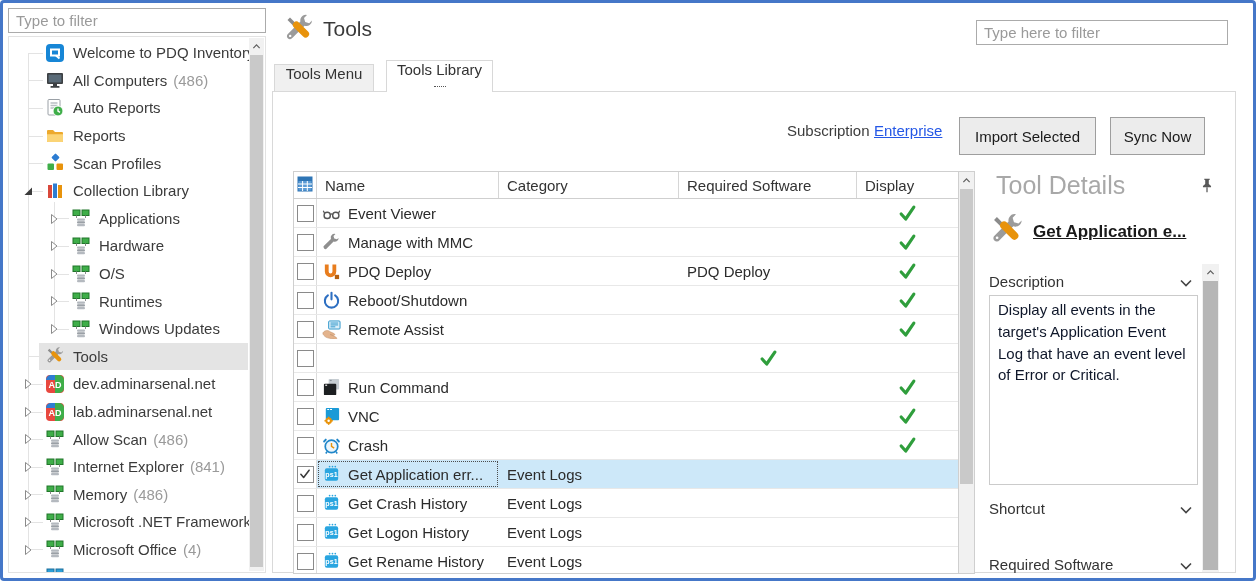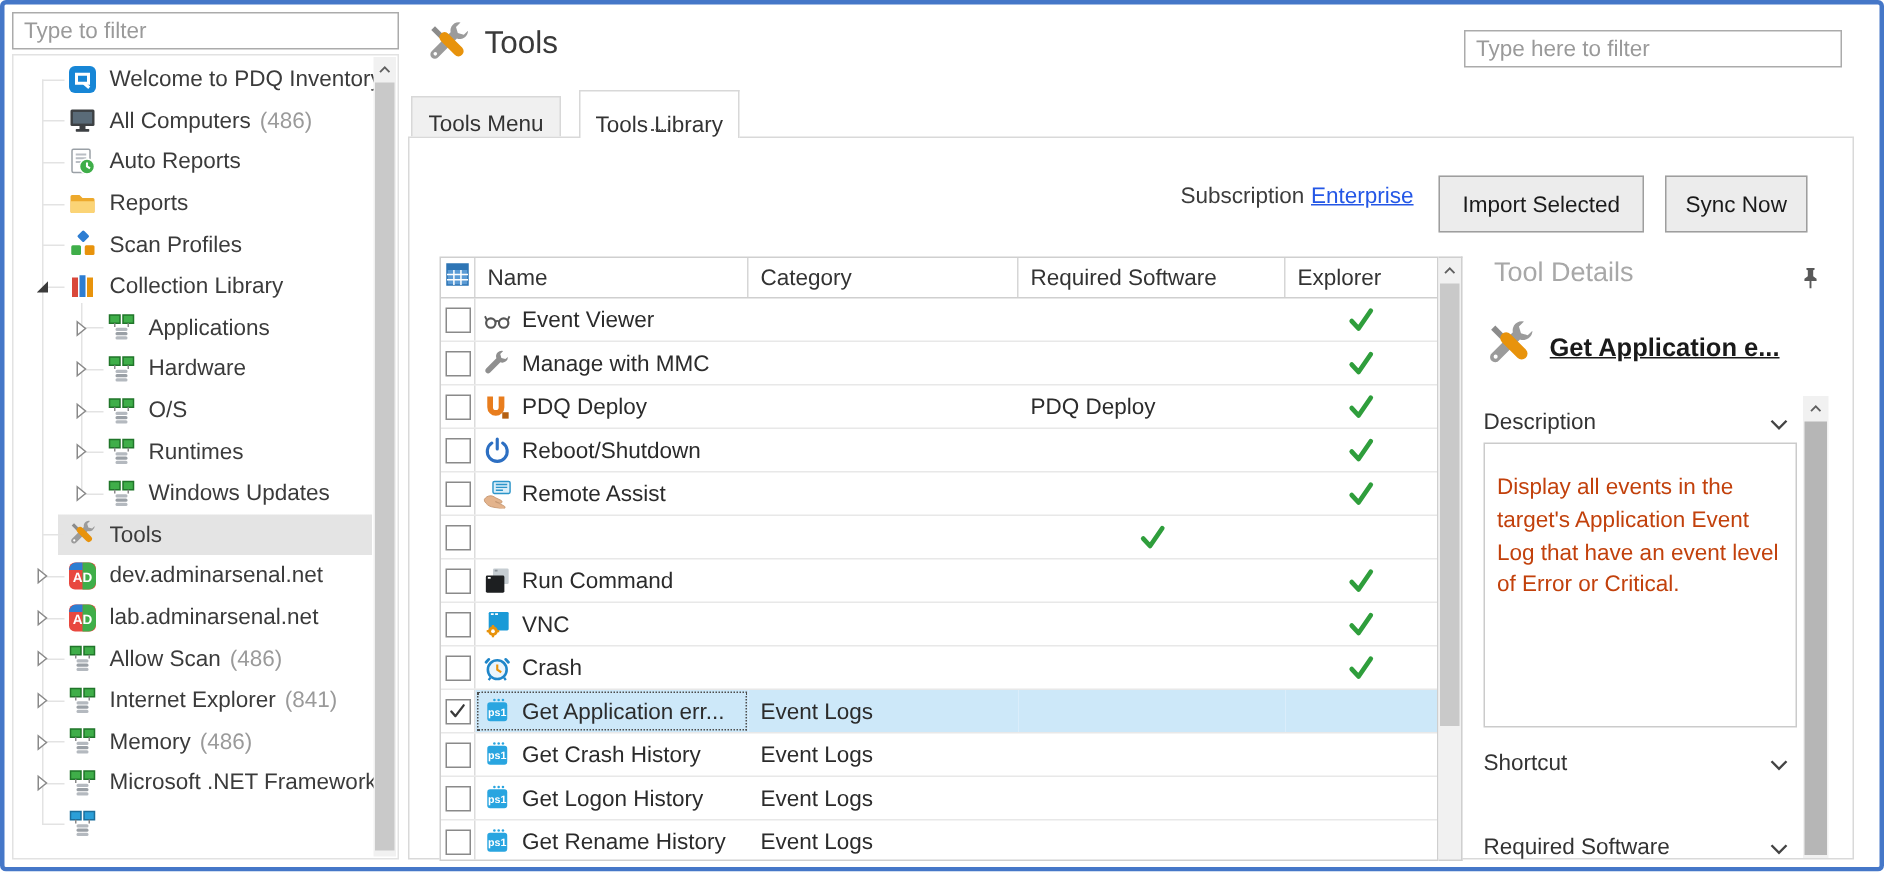--- a/index.html
+++ b/index.html
@@ -29,21 +29,21 @@
   #tree-scroll{right:1px;top:1px;bottom:1px;width:15px;}
   #tree-scroll .sb-thumb{top:17px;bottom:4px;}
 
   
   .i32{width:32px;height:32px;display:block;}
   .i32 svg{width:100%;height:100%;display:block;}
   #page-title{left:320px;top:14px;font-size:21px;color:#3a3a3a;}
   #top-filter{left:973px;top:17px;width:252px;height:25px;}
 
   
-  .tab{box-sizing:border-box;display:flex;align-items:flex-end;justify-content:center;font-size:15px;color:#333;border:1px solid #d8d8d8;border-bottom:none;background:#f0f0f0;}
+  .tab{box-sizing:border-box;display:flex;align-items:flex-start;justify-content:center;font-size:15px;color:#333;border:1px solid #d8d8d8;border-bottom:none;background:#f0f0f0;}
   #tab1{left:271px;top:61px;width:100px;height:27px;}
   #tab2{left:371px;top:57px;width:107px;height:32px;background:#fff;z-index:3;position:absolute;margin-left:12px;}
   #tab2 .focus-dash{position:absolute;bottom:5px;left:50%;margin-left:-6px;width:12px;border-top:1px dotted #555;}
 
   
   #content{left:269px;top:88px;width:964px;height:482px;border:1px solid #d9d9d9;background:#fff;box-sizing:border-box;}
   #sub-label{left:514px;top:30px;font-size:15px;color:#3c3c3c;}
   #sub-link{left:601px;top:30px;font-size:15px;color:var(--link,#2457e6);text-decoration:underline;cursor:pointer;}
   .btn{position:absolute;box-sizing:border-box;border:1px solid #9e9e9e;background:var(--button-bg,#ececec);font-family:"Liberation Sans",sans-serif;font-size:15px;color:#1a1a1a;}
   #btn-import{left:686px;top:25px;width:137px;height:38px;}
@@ -65,30 +65,30 @@
   .r-icon svg{width:100%;height:100%;display:block;}
   .td-cat,.td-req{padding-left:8px;}
   .td-imp{justify-content:center;}
   .td-imp svg{width:19px;height:19px;}
   .t-row.sel .td:not(.td-check){background:var(--row-selected,#cde8f9);}
   .t-row.sel .td-name{outline:1px dotted #4d4d4d;outline-offset:-2px;}
   #table-scroll{left:686px;top:79px;width:16px;height:403px;border:1px solid #cfcfcf;border-left:none;box-sizing:border-box;}
   #table-scroll .sb-thumb{top:17px;height:295px;}
 
   
-  #details-title{left:723px;top:79px;font-size:18px;color:#a8a8a8;}
+  #details-title{left:723px;top:79px;font-size:25px;color:#a8a8a8;}
   #pin{left:925px;top:84px;width:18px;height:18px;cursor:pointer;}
   #pin svg{width:100%;height:100%;}
   #tool-icon{left:716px;top:120px;width:36px;height:36px;}
   #tool-title{left:760px;top:130px;font-size:17px;font-weight:bold;color:#1a1a1a;width:170px;white-space:nowrap;overflow:hidden;text-decoration:underline;}
   .sec-label{font-size:15px;color:#333;}
   .chev{width:14px;height:14px;cursor:pointer;}
   .chev svg{width:100%;height:100%;}
   #desc-label{left:716px;top:181px;}  #desc-chev{left:906px;top:184px;}
-  #desc-box{left:716px;top:203px;width:209px;height:190px;border:1px solid #cbcbcb;box-sizing:border-box;padding:18px 8px;font-size:15px;line-height:1.45;color:#c2410c;}
+  #desc-box{left:716px;top:203px;width:209px;height:190px;border:1px solid #cbcbcb;box-sizing:border-box;padding:3px 8px;font-size:15px;line-height:1.45;color:#0f172a;}
   #shortcut-label{left:716px;top:408px;}  #shortcut-chev{left:906px;top:411px;}
   #reqsw-label{left:716px;top:464px;}  #reqsw-chev{left:906px;top:467px;}
   #details-scroll{left:929px;top:172px;width:17px;height:308px;}
   #details-scroll .sb-thumb{top:17px;bottom:2px;background:#b6b6b6;}
   svg text{font-family:"Liberation Sans",sans-serif;}
 </style>
 </head>
 <body>
 
 <div class="window">
@@ -365,20 +365,39 @@
             <svg viewBox="0 0 20 20">
               <rect x="2" y="2" width="7" height="5.5" fill="#3fae49" stroke="#20762a"></rect>
               <rect x="11" y="2" width="7" height="5.5" fill="#3fae49" stroke="#20762a"></rect>
               <path d="M5.5 7.5v2.5M14.5 7.5v2.5" stroke="#8a8a8a"></path>
               <rect x="6" y="10.5" width="8" height="2.2" rx="1" fill="#b4b9bf"></rect>
               <rect x="6" y="13.3" width="8" height="2.2" rx="1" fill="#9aa0a6"></rect>
               <rect x="6" y="16.1" width="8" height="2.2" rx="1" fill="#b4b9bf"></rect>
             </svg>
           </span>
           <span class="t-label">Microsoft .NET Framework</span>
+        </div>
+        <div class="tree-row d0">
+          <span class="tri">
+            <svg viewBox="0 0 12 12">
+              <path d="M3.5 1.5l5.5 4.5-5.5 4.5z" fill="#fff" stroke="#8a8a8a" stroke-width="1"></path>
+            </svg>
+          </span>
+          <span class="t-icon">
+            <svg viewBox="0 0 20 20">
+              <rect x="2" y="2" width="7" height="5.5" fill="#3fae49" stroke="#20762a"></rect>
+              <rect x="11" y="2" width="7" height="5.5" fill="#3fae49" stroke="#20762a"></rect>
+              <path d="M5.5 7.5v2.5M14.5 7.5v2.5" stroke="#8a8a8a"></path>
+              <rect x="6" y="10.5" width="8" height="2.2" rx="1" fill="#b4b9bf"></rect>
+              <rect x="6" y="13.3" width="8" height="2.2" rx="1" fill="#9aa0a6"></rect>
+              <rect x="6" y="16.1" width="8" height="2.2" rx="1" fill="#b4b9bf"></rect>
+            </svg>
+          </span>
+          <span class="t-label">Microsoft Office</span>
+          <span class="t-count">(4)</span>
         </div>
         <div class="tree-row d0">
           <span class="t-icon">
             <svg viewBox="0 0 20 20">
               <rect x="2" y="2" width="7" height="5.5" fill="#2b9fd8" stroke="#1c6f9c"></rect>
               <rect x="11" y="2" width="7" height="5.5" fill="#2b9fd8" stroke="#1c6f9c"></rect>
               <path d="M5.5 7.5v2.5M14.5 7.5v2.5" stroke="#8a8a8a"></path>
               <rect x="6" y="10.5" width="8" height="2.2" rx="1" fill="#b4b9bf"></rect>
               <rect x="6" y="13.3" width="8" height="2.2" rx="1" fill="#9aa0a6"></rect>
               <rect x="6" y="16.1" width="8" height="2.2" rx="1" fill="#b4b9bf"></rect>
@@ -426,21 +445,21 @@
         <div class="th th-icon">
             <span><svg viewBox="0 0 16 16">
                 <rect x="1" y="1" width="14" height="14" fill="#5b9bd5" stroke="#2e75b5"></rect>
                 <rect x="1" y="1" width="14" height="4" fill="#2e75b5"></rect>
                 <path d="M1 8h14M1 11.5h14M5.6 5v10M10.3 5v10" stroke="#fff"></path>
               </svg></span>
           </div>
         <div class="th">Name</div>
         <div class="th">Category</div>
         <div class="th">Required Software</div>
-        <div class="th" style="border-right:none;">Explorer</div>
+        <div class="th" style="border-right:none;">Display</div>
       </div>
       <div id="table-rows">
           <div class="t-row">
             <div class="td td-check">
               <span class="cbx"></span>
             </div>
             <div class="td td-name">
               <span class="r-icon">
                 <svg viewBox="0 0 20 20">
                   <circle cx="5.5" cy="12" r="3.3" fill="none" stroke="#555" stroke-width="1.5"></circle>

